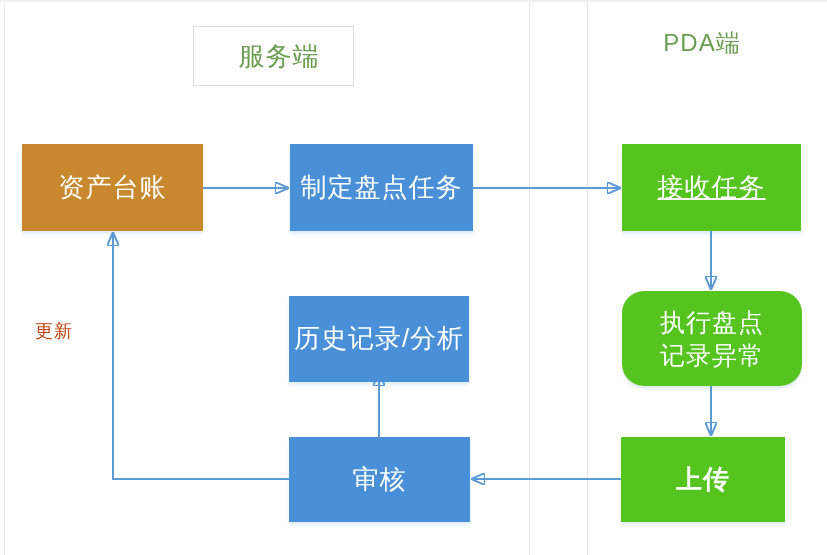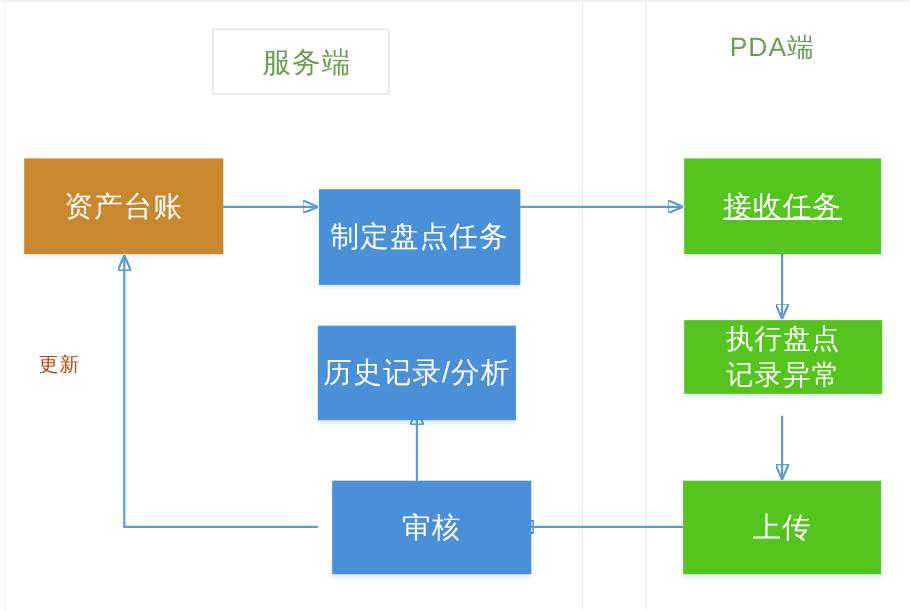--- a/index.html
+++ b/index.html
@@ -48,26 +48,26 @@
     display: flex; align-items: center; justify-content: center;
     color: #ffffff;
     font-size: 26px;
     letter-spacing: 1px;
     text-align: center;
     white-space: pre-line;
     line-height: 1.3;
     box-shadow: 0 3px 3px rgba(91,155,213,0.18);
   }
   .node.asset    { left: 22px;  top: 142px; width: 181px; height: 87px; }
-  .node.create   { left: 290px; top: 142px; width: 183px; height: 87px; margin-top: 28px; }
+  .node.create   { left: 290px; top: 142px; width: 183px; height: 87px; }
   .node.receive  { left: 622px; top: 142px; width: 179px; height: 87px; text-decoration: underline; }
   .node.history  { left: 289px; top: 294px; width: 180px; height: 86px; }
-  .node.execute  { left: 622px; top: 289px; width: 180px; height: 67px; font-size: 25px; }
-  .node.audit    { left: 289px; top: 435px; width: 181px; height: 85px; margin-left: 13px; }
-  .node.upload   { left: 621px; top: 435px; width: 180px; height: 85px; }
+  .node.execute  { left: 622px; top: 289px; width: 180px; height: 95px; font-size: 25px; border-radius: 22px; }
+  .node.audit    { left: 289px; top: 435px; width: 181px; height: 85px; }
+  .node.upload   { left: 621px; top: 435px; width: 164px; height: 85px; font-weight: bold; }
 
   .edge-label {
     position: absolute;
     left: 35px; top: 317px;
     color: #c2410c;
     font-size: 18px;
     letter-spacing: 1px;
   }
 
   svg.wires { position: absolute; left: 0; top: 0; width: 827px; height: 555px; pointer-events: none; }

